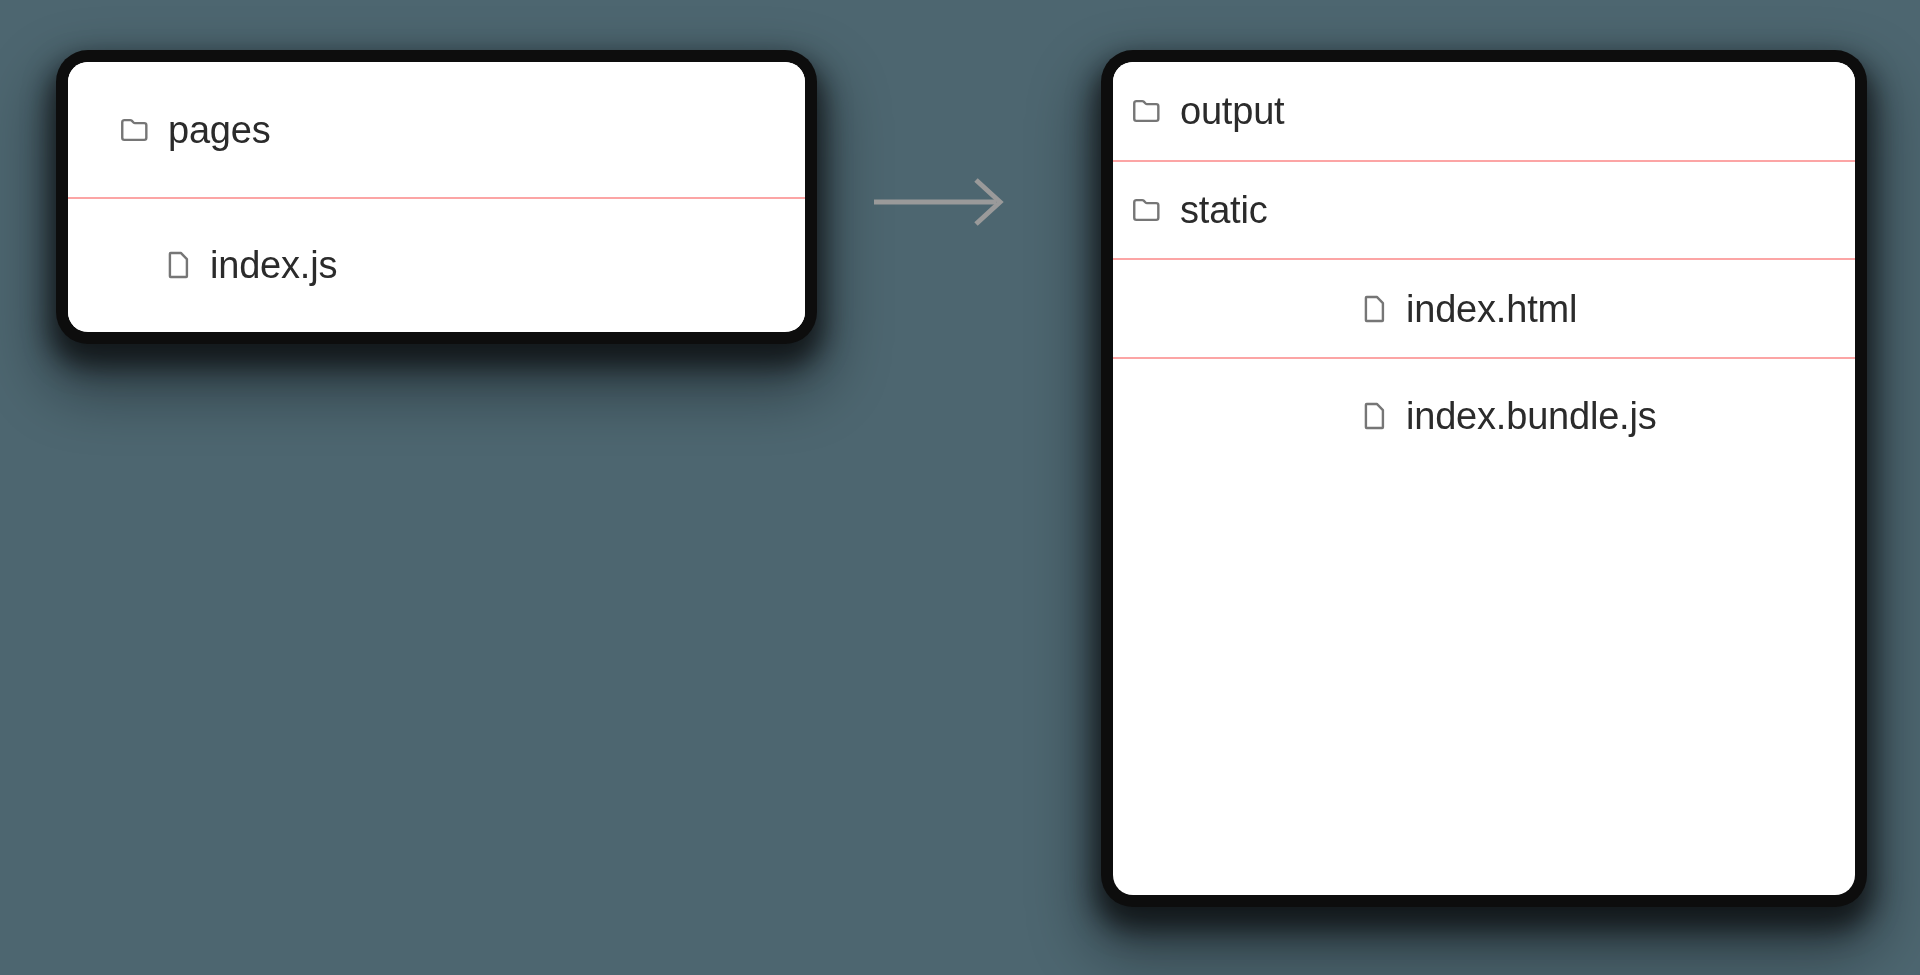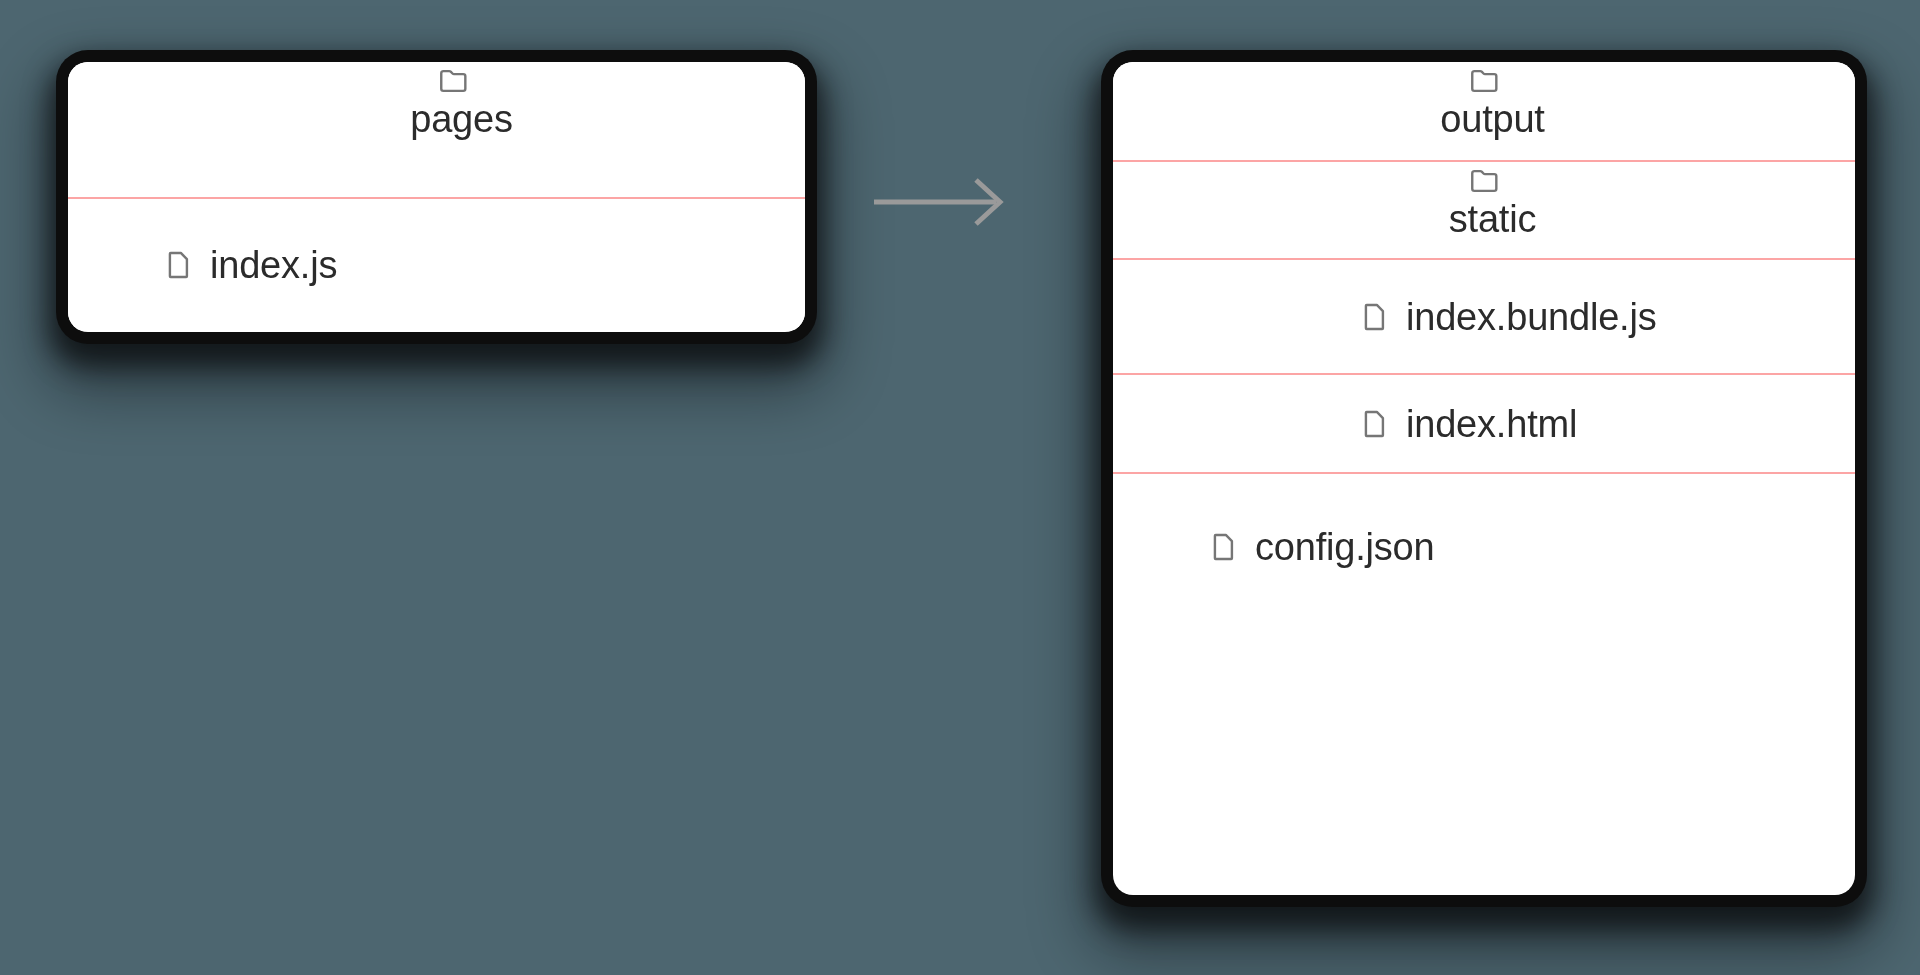--- a/index.html
+++ b/index.html
@@ -52,21 +52,20 @@
     position: relative;
     display: flex;
     align-items: center;
     box-sizing: border-box;
     padding-left: 50px;
     border-top: 2px solid #fca5a5;
     background: #ffffff;
   }
   .row:first-child {
     border-top: none;
-    flex-direction: column;
   }
 
   .row .icon {
     flex: 0 0 auto;
     width: 34px;
     height: 38px;
     display: block;
     margin-right: 16px;
   }
   .row .icon svg {
@@ -79,21 +78,21 @@
     font-size: 38px;
     line-height: 1;
     letter-spacing: -0.2px;
     color: #2b2b2b;
     white-space: nowrap;
   }
 
   
   .depth-0 { padding-left: 50px; }
   .depth-1 { padding-left: 92px; }
-  .depth-2 { padding-left: 140px; flex-direction: column; }
+  .depth-2 { padding-left: 140px; }
   .depth-4 { padding-left: 243px; }
 
   
   .h135 { height: 135px; }
   .h98  { height: 98px; padding-left: 17px;  }
   .h99  { height: 99px;  }
   .h115 { height: 115px; }
   .h148 { height: 148px; }
   .h133 { height: 133px; }
 
@@ -159,42 +158,34 @@
 
     <div class="row depth-2 h98">
       <span class="icon">
         <svg viewBox="0 0 24 24" fill="none" stroke="#767676" stroke-width="1.7" stroke-linecap="round" stroke-linejoin="round" aria-hidden="true">
           <path d="M3 6.5a1.5 1.5 0 0 1 1.5-1.5h4.1a1.5 1.5 0 0 1 1.06.44l1.28 1.28a1.5 1.5 0 0 0 1.06.44h6.5A1.5 1.5 0 0 1 20 8.66v8.84A1.5 1.5 0 0 1 18.5 19h-14A1.5 1.5 0 0 1 3 17.5z"></path>
         </svg>
       </span>
       <span class="label">static</span>
     </div>
 
+    <div class="row depth-4 h99">
+      <span class="icon">
+        <svg viewBox="0 0 24 24" fill="none" stroke="#767676" stroke-width="1.7" stroke-linecap="round" stroke-linejoin="round" aria-hidden="true">
+          <path d="M7.5 3.5h7.2l4.3 4.3V20a.5.5 0 0 1-.5.5H7.5A.5.5 0 0 1 7 20V4a.5.5 0 0 1 .5-.5z"></path>
+        </svg>
+      </span>
+      <span class="label">index.html</span>
+    </div>
+
     <div class="row depth-4 h115">
       <span class="icon">
         <svg viewBox="0 0 24 24" fill="none" stroke="#767676" stroke-width="1.7" stroke-linecap="round" stroke-linejoin="round" aria-hidden="true">
           <path d="M7.5 3.5h7.2l4.3 4.3V20a.5.5 0 0 1-.5.5H7.5A.5.5 0 0 1 7 20V4a.5.5 0 0 1 .5-.5z"></path>
         </svg>
       </span>
       <span class="label">index.bundle.js</span>
     </div>
 
-    <div class="row depth-4 h99">
-      <span class="icon">
-        <svg viewBox="0 0 24 24" fill="none" stroke="#767676" stroke-width="1.7" stroke-linecap="round" stroke-linejoin="round" aria-hidden="true">
-          <path d="M7.5 3.5h7.2l4.3 4.3V20a.5.5 0 0 1-.5.5H7.5A.5.5 0 0 1 7 20V4a.5.5 0 0 1 .5-.5z"></path>
-        </svg>
-      </span>
-      <span class="label">index.html</span>
-    </div>
-
-    <div class="row depth-1 h148">
-      <span class="icon">
-        <svg viewBox="0 0 24 24" fill="none" stroke="#767676" stroke-width="1.7" stroke-linecap="round" stroke-linejoin="round" aria-hidden="true">
-          <path d="M7.5 3.5h7.2l4.3 4.3V20a.5.5 0 0 1-.5.5H7.5A.5.5 0 0 1 7 20V4a.5.5 0 0 1 .5-.5z"></path>
-        </svg>
-      </span>
-      <span class="label">config.json</span>
-    </div>
 
   </div>
 
 </div>
 
 </body></html>

